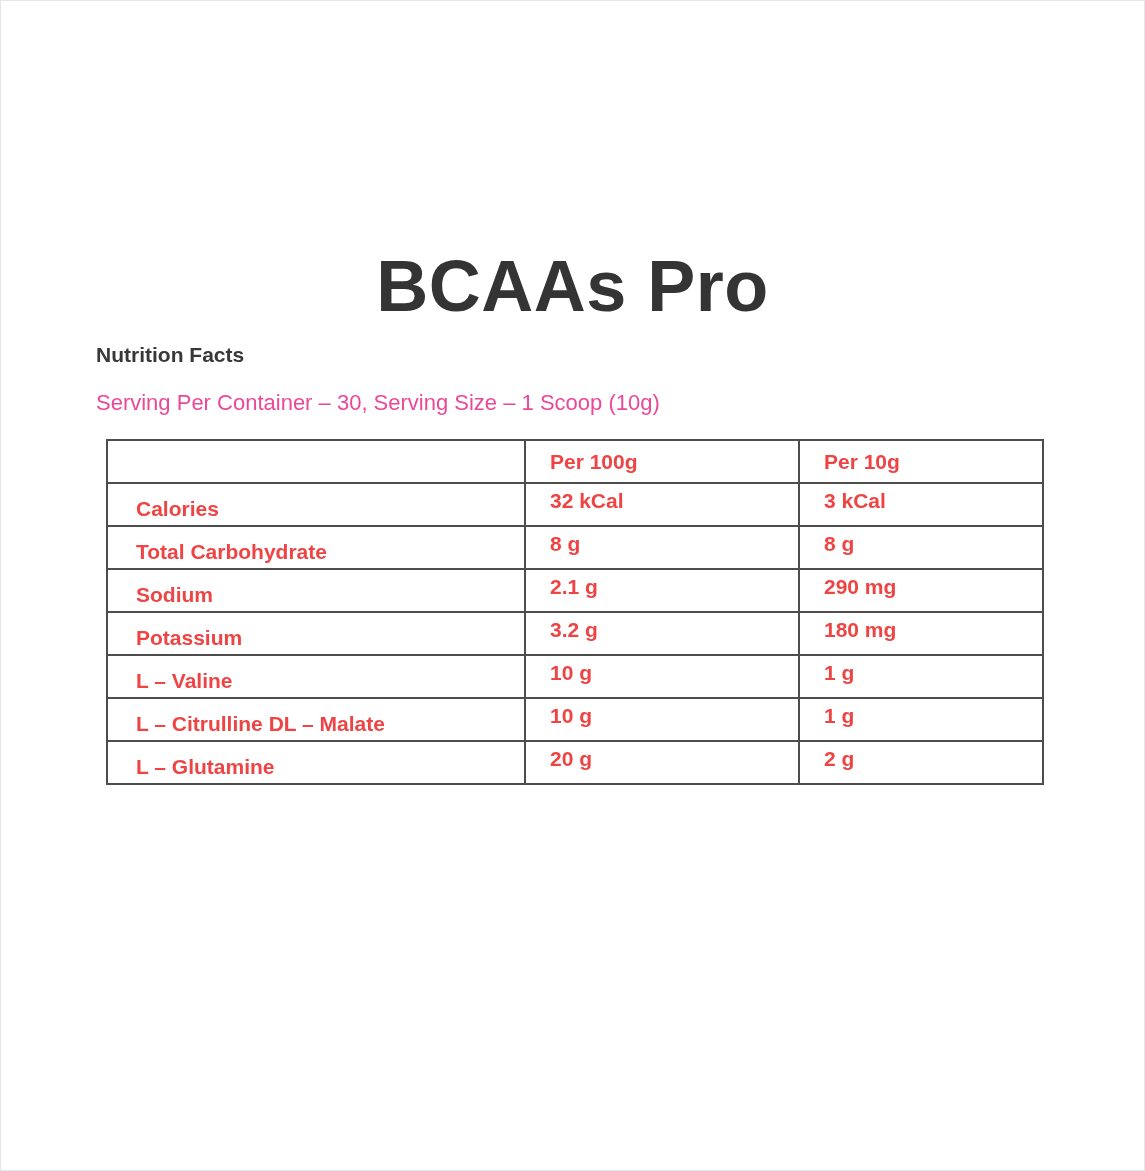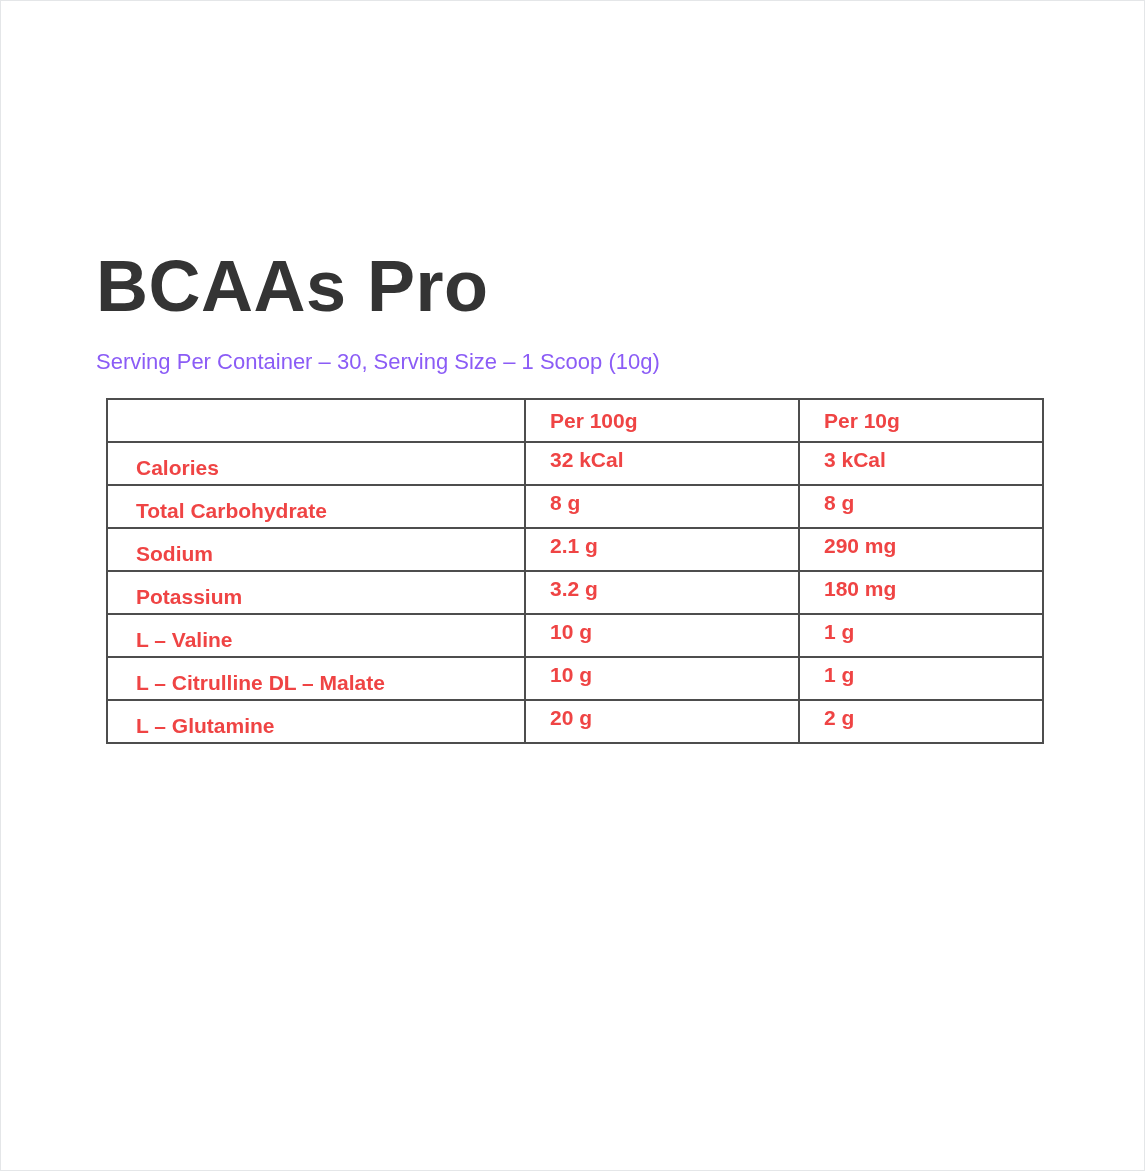--- a/index.html
+++ b/index.html
@@ -20,32 +20,33 @@
   .content {
     padding: 246px 95px 0 95px;
   }
   .title {
     margin: 0;
     font-size: 72px;
     line-height: 1.1;
     font-weight: bold;
     color: #343434;
     letter-spacing: 0.5px;
+    text-align: center;
   }
   .subtitle {
     margin: 17px 0 0 0;
     font-size: 21px;
     font-weight: bold;
     color: #383838;
   }
   .serving {
     margin: 23px 0 0 0;
     font-size: 22px;
     font-weight: normal;
-    color: #8b5cf6;
+    color: #ec4899;
   }
   table.nutrition {
     margin-top: 23px;
     margin-left: 10px;
     border-collapse: collapse;
     width: 936px;
     table-layout: fixed;
   }
   table.nutrition th,
   table.nutrition td {
@@ -72,20 +73,21 @@
   }
 </style>
 </head>
 <body>
 
 <div class="page">
   <div class="content">
 
     <h1 class="title">BCAAs Pro</h1>
 
+    <h2 class="subtitle">Nutrition Facts</h2>
 
     <p class="serving">Serving Per Container – 30, Serving Size – 1 Scoop (10g)</p>
 
     <table class="nutrition">
       <colgroup>
         <col style="width:418px">
         <col style="width:274px">
         <col style="width:244px">
       </colgroup>
       <thead>

